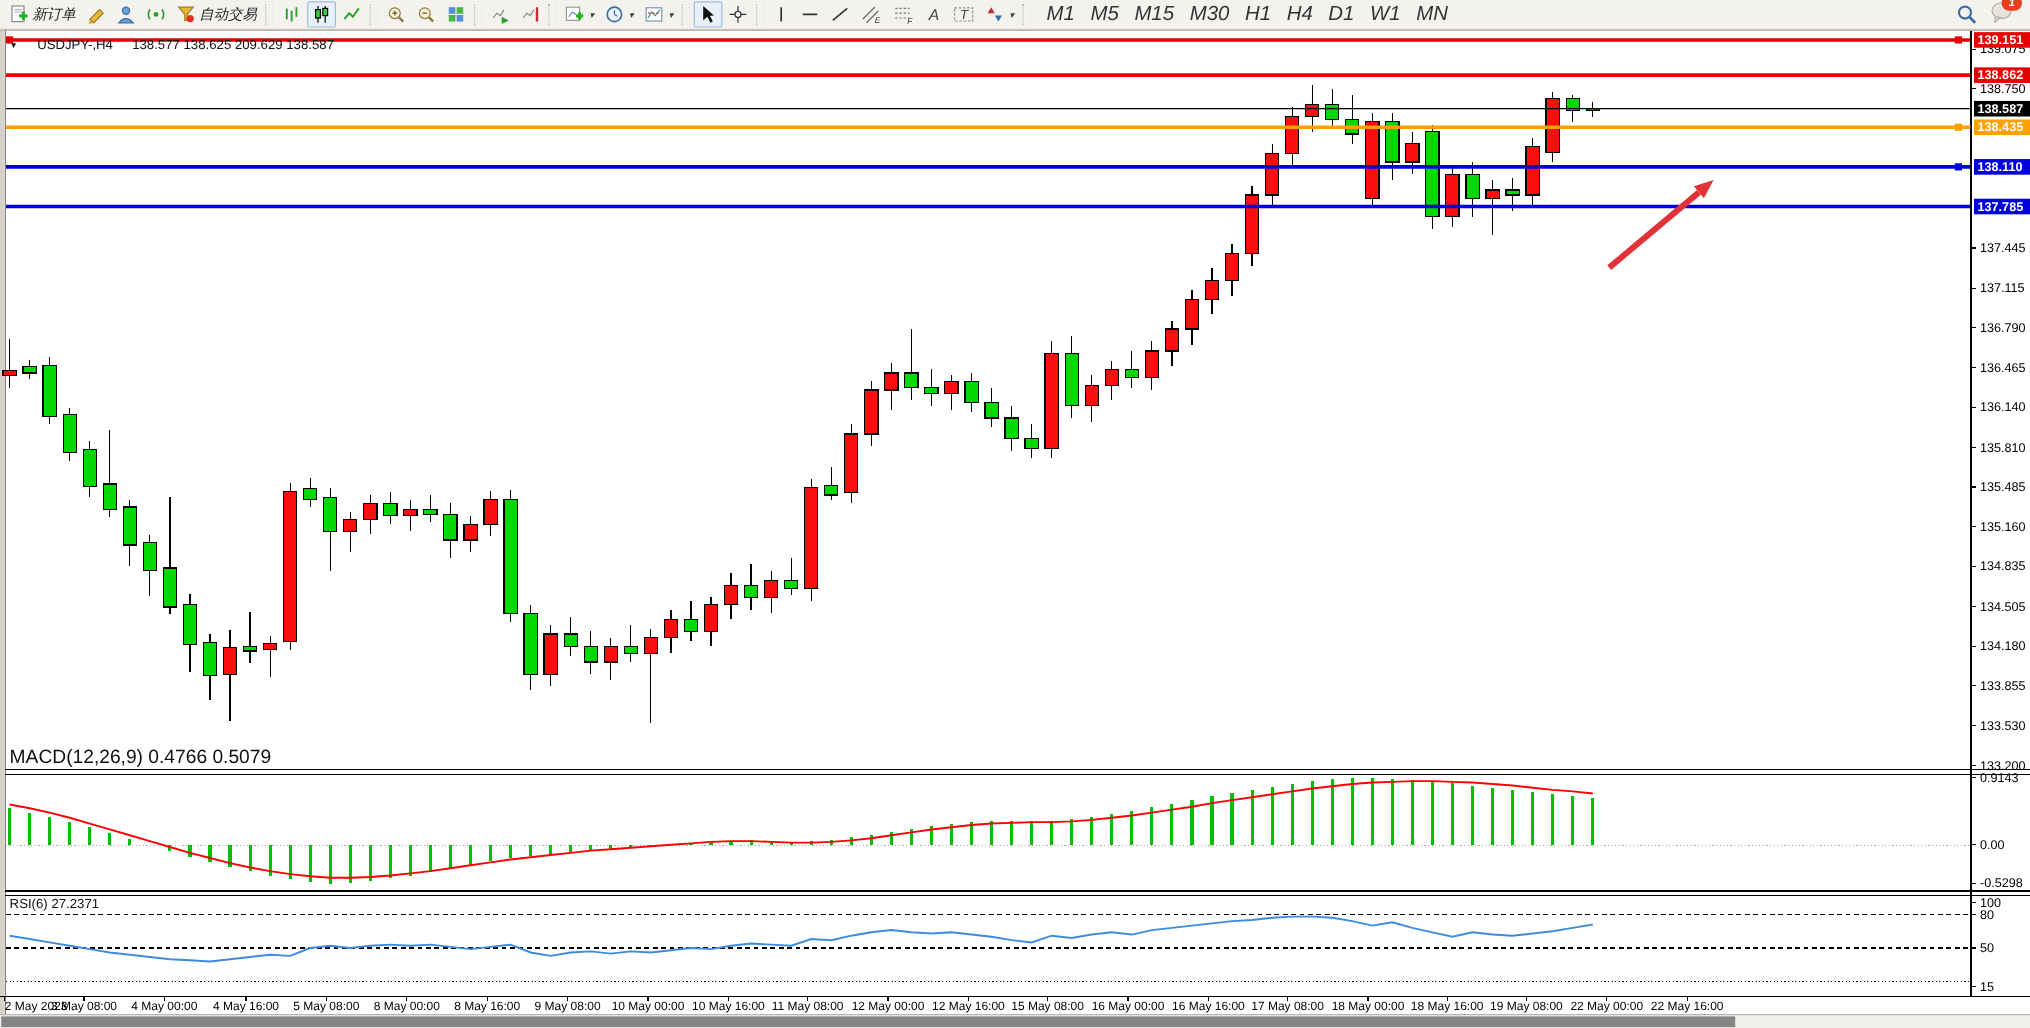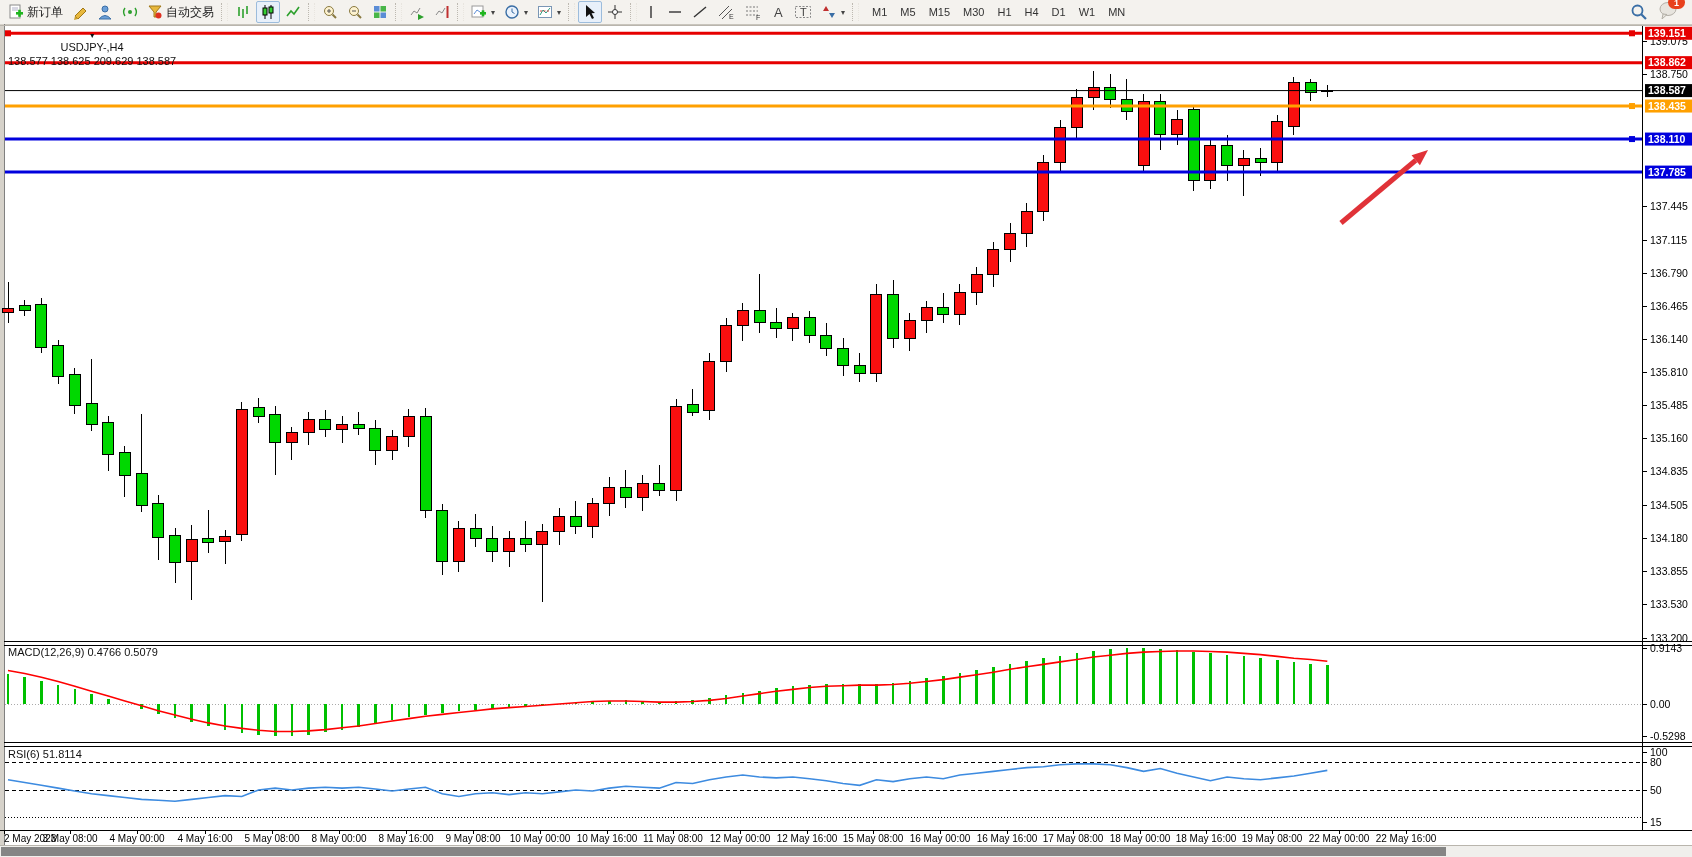--- a/index.html
+++ b/index.html
@@ -1,29 +1,29 @@
 <!DOCTYPE html>
 <html><head>
 <meta charset="utf-8">
 <style>
   html,body{margin:0;padding:0;background:#fff;}
   .stage{position:relative;width:1692px;height:857px;overflow:hidden;
          font-family:"Liberation Sans",sans-serif;background:#fff;}
   
   .toolbar{position:absolute;left:0;top:0;width:1692px;height:24px;
            background:#f4f2ee;border-bottom:1px solid #c9c5bd;
-           display:flex;align-items:center;gap:1px;padding:12px 4px;box-sizing:border-box;}
+           display:flex;align-items:center;gap:1px;padding:12px 4px;box-sizing:border-box;font-style:italic;}
   .tbtn{display:flex;align-items:center;gap:3px;height:20px;padding:0 3px;
         border:1px solid transparent;border-radius:2px;font-size:12px;color:#222;
         cursor:default;white-space:nowrap;}
   .tbtn.pressed{background:#e8f0fa;border-color:#9cbcdc;}
   .sep{width:5px;height:18px;margin:0 2px;border-left:1px dotted #bdb9b1;border-right:1px dotted #e8e5df;}
   .caret{font-size:8px;color:#444;margin-left:1px;}
   .tf-group{display:flex;gap:1px;margin-left:4px;}
-  .tf-btn{height:20px;padding:0 5px;display:flex;align-items:center;font-size:11px;color:#333;
+  .tf-btn{height:20px;padding:0 5px;display:flex;align-items:center;font-size:17px;color:#333;
           border:1px solid transparent;border-radius:2px;}
   .right-icons{margin-left:auto;display:flex;align-items:center;gap:10px;margin-right:10px;}
   .chat-wrap{position:relative;}
   .badge{position:absolute;top:-5px;right:-7px;min-width:13px;height:13px;border-radius:7px;
          background:#e8401c;color:#fff;font-size:9px;font-weight:bold;display:flex;
          align-items:center;justify-content:center;padding:0 2px;}
   
   #chart{position:absolute;left:0;top:0;}
   svg text{font-family:"Liberation Sans",sans-serif;}
   
@@ -625,31 +625,31 @@
         <text x="1206" y="842" font-size="10" fill="#000" text-anchor="middle">18 May 16:00</text>
         <line x1="1272" y1="831" x2="1272" y2="834" stroke="#000" shape-rendering="crispEdges"></line>
         <text x="1272" y="842" font-size="10" fill="#000" text-anchor="middle">19 May 08:00</text>
         <line x1="1339" y1="831" x2="1339" y2="834" stroke="#000" shape-rendering="crispEdges"></line>
         <text x="1339" y="842" font-size="10" fill="#000" text-anchor="middle">22 May 00:00</text>
         <line x1="1406" y1="831" x2="1406" y2="834" stroke="#000" shape-rendering="crispEdges"></line>
         <text x="1406" y="842" font-size="10" fill="#000" text-anchor="middle">22 May 16:00</text>
       </g>
     </svg>
 
-  <div style="position:absolute;left:8px;top:32px;font-size:11px;color:#111;display:flex;align-items:center;gap:2px;flex-direction:column;">
+  <div style="position:absolute;left:8px;top:32px;font-size:11px;color:#111;display:flex;align-items:center;gap:16px;">
     <span style="font-size:7px;">▼</span>
     <span>USDJPY-,H4</span>
     <span>138.577 138.625 209.629 138.587</span>
   </div>
 
-  <div style="position:absolute;left:8px;top:646px;font-size:11px;color:#111;text-align:right;">
+  <div style="position:absolute;left:8px;top:623px;font-size:16px;color:#111;text-align:right;">
     <span>MACD(12,26,9)</span>
     <span>0.4766 0.5079</span>
   </div>
   <div style="position:absolute;left:8px;top:748px;font-size:11px;color:#111;">
     <span>RSI(6)</span>
-    <span>51.8114</span>
+    <span>27.2371</span>
   </div>
 
   <div class="hscroll">
     <div class="hthumb"></div>
   </div>
 </div>
 
 </body></html>

